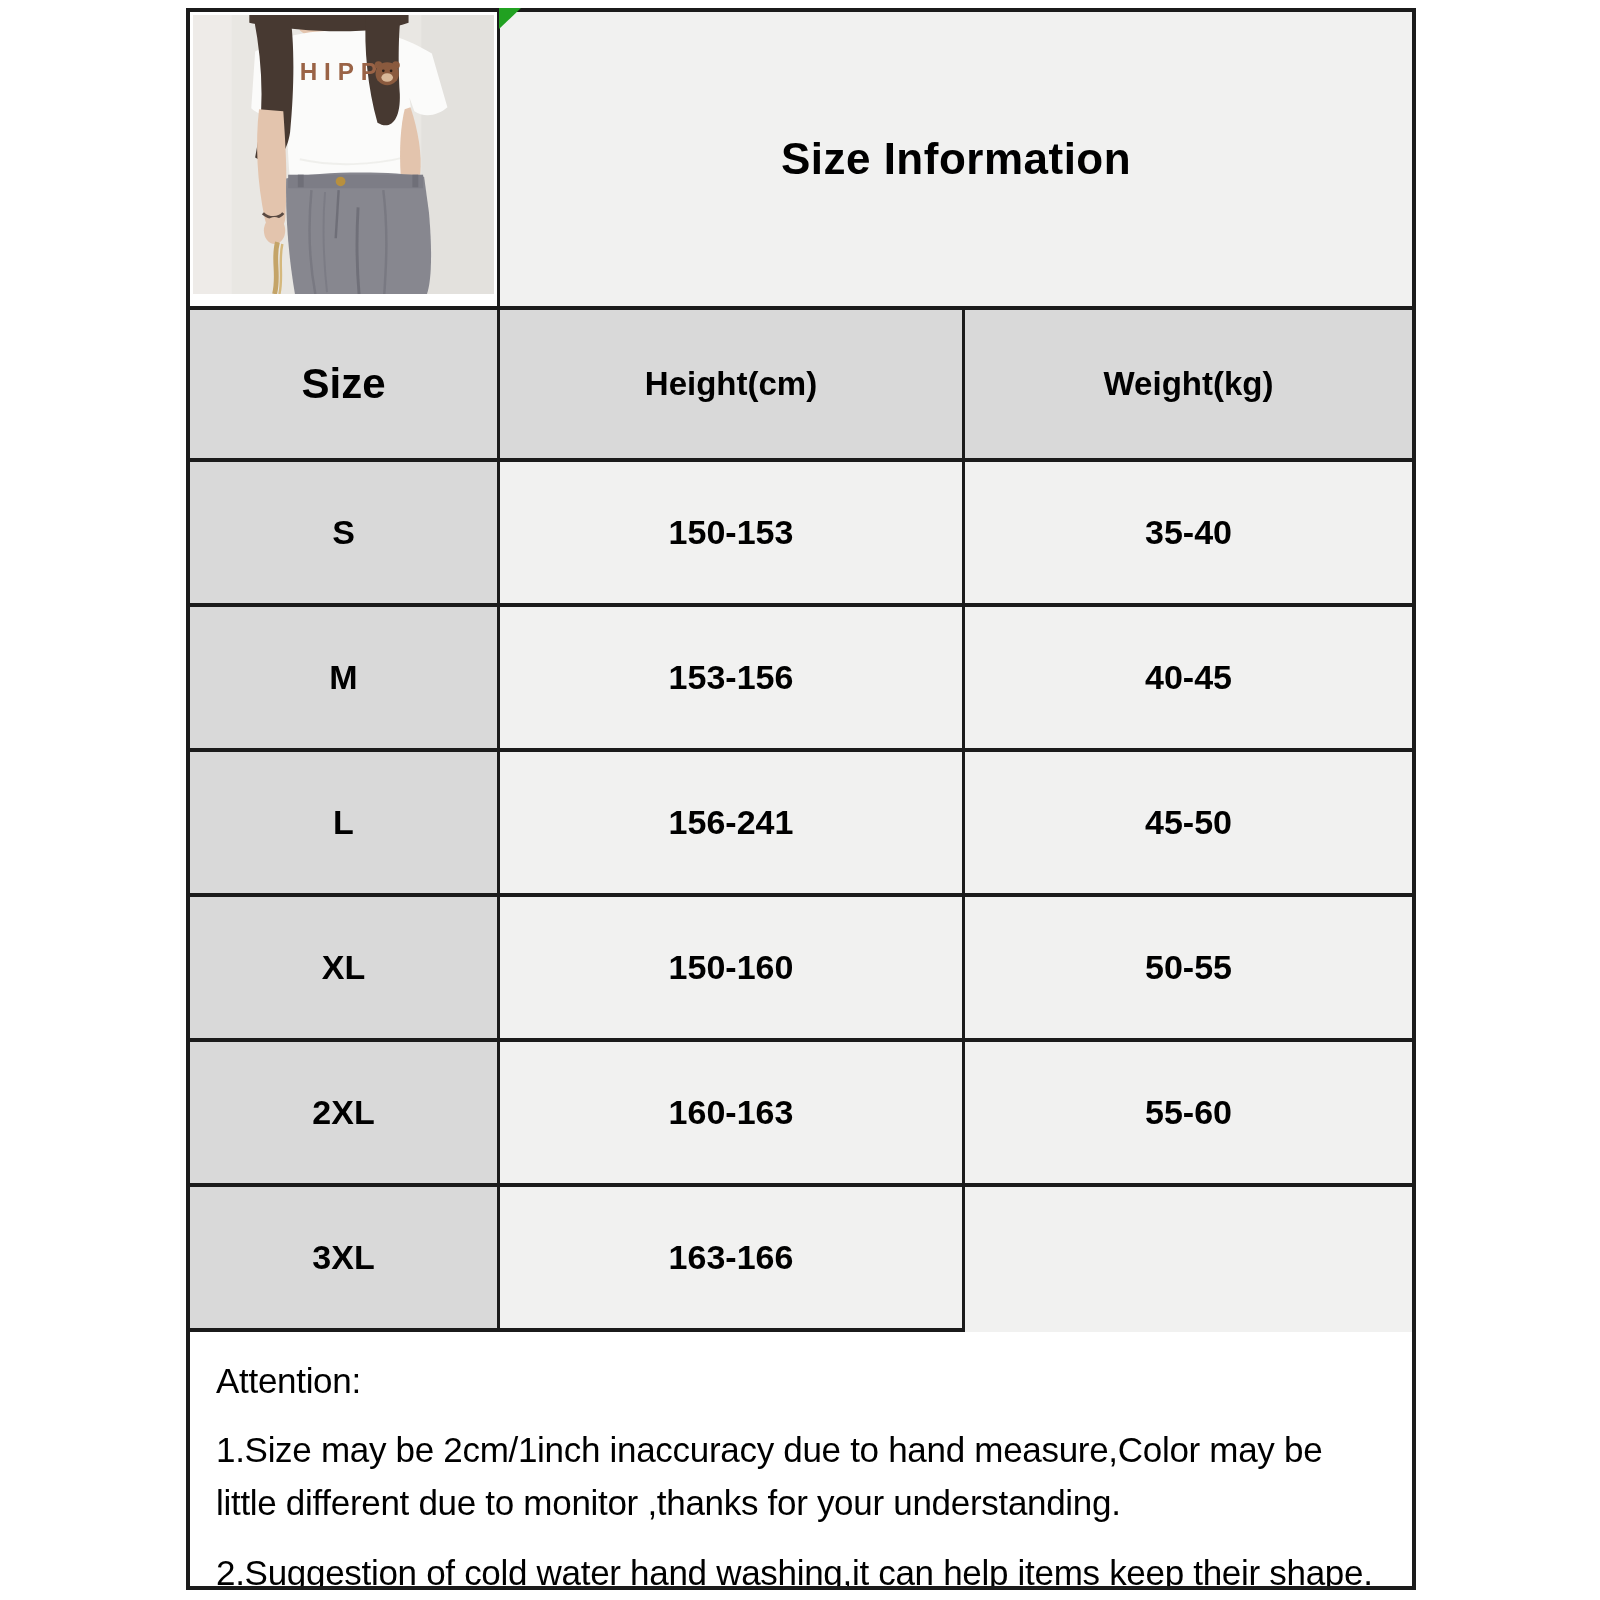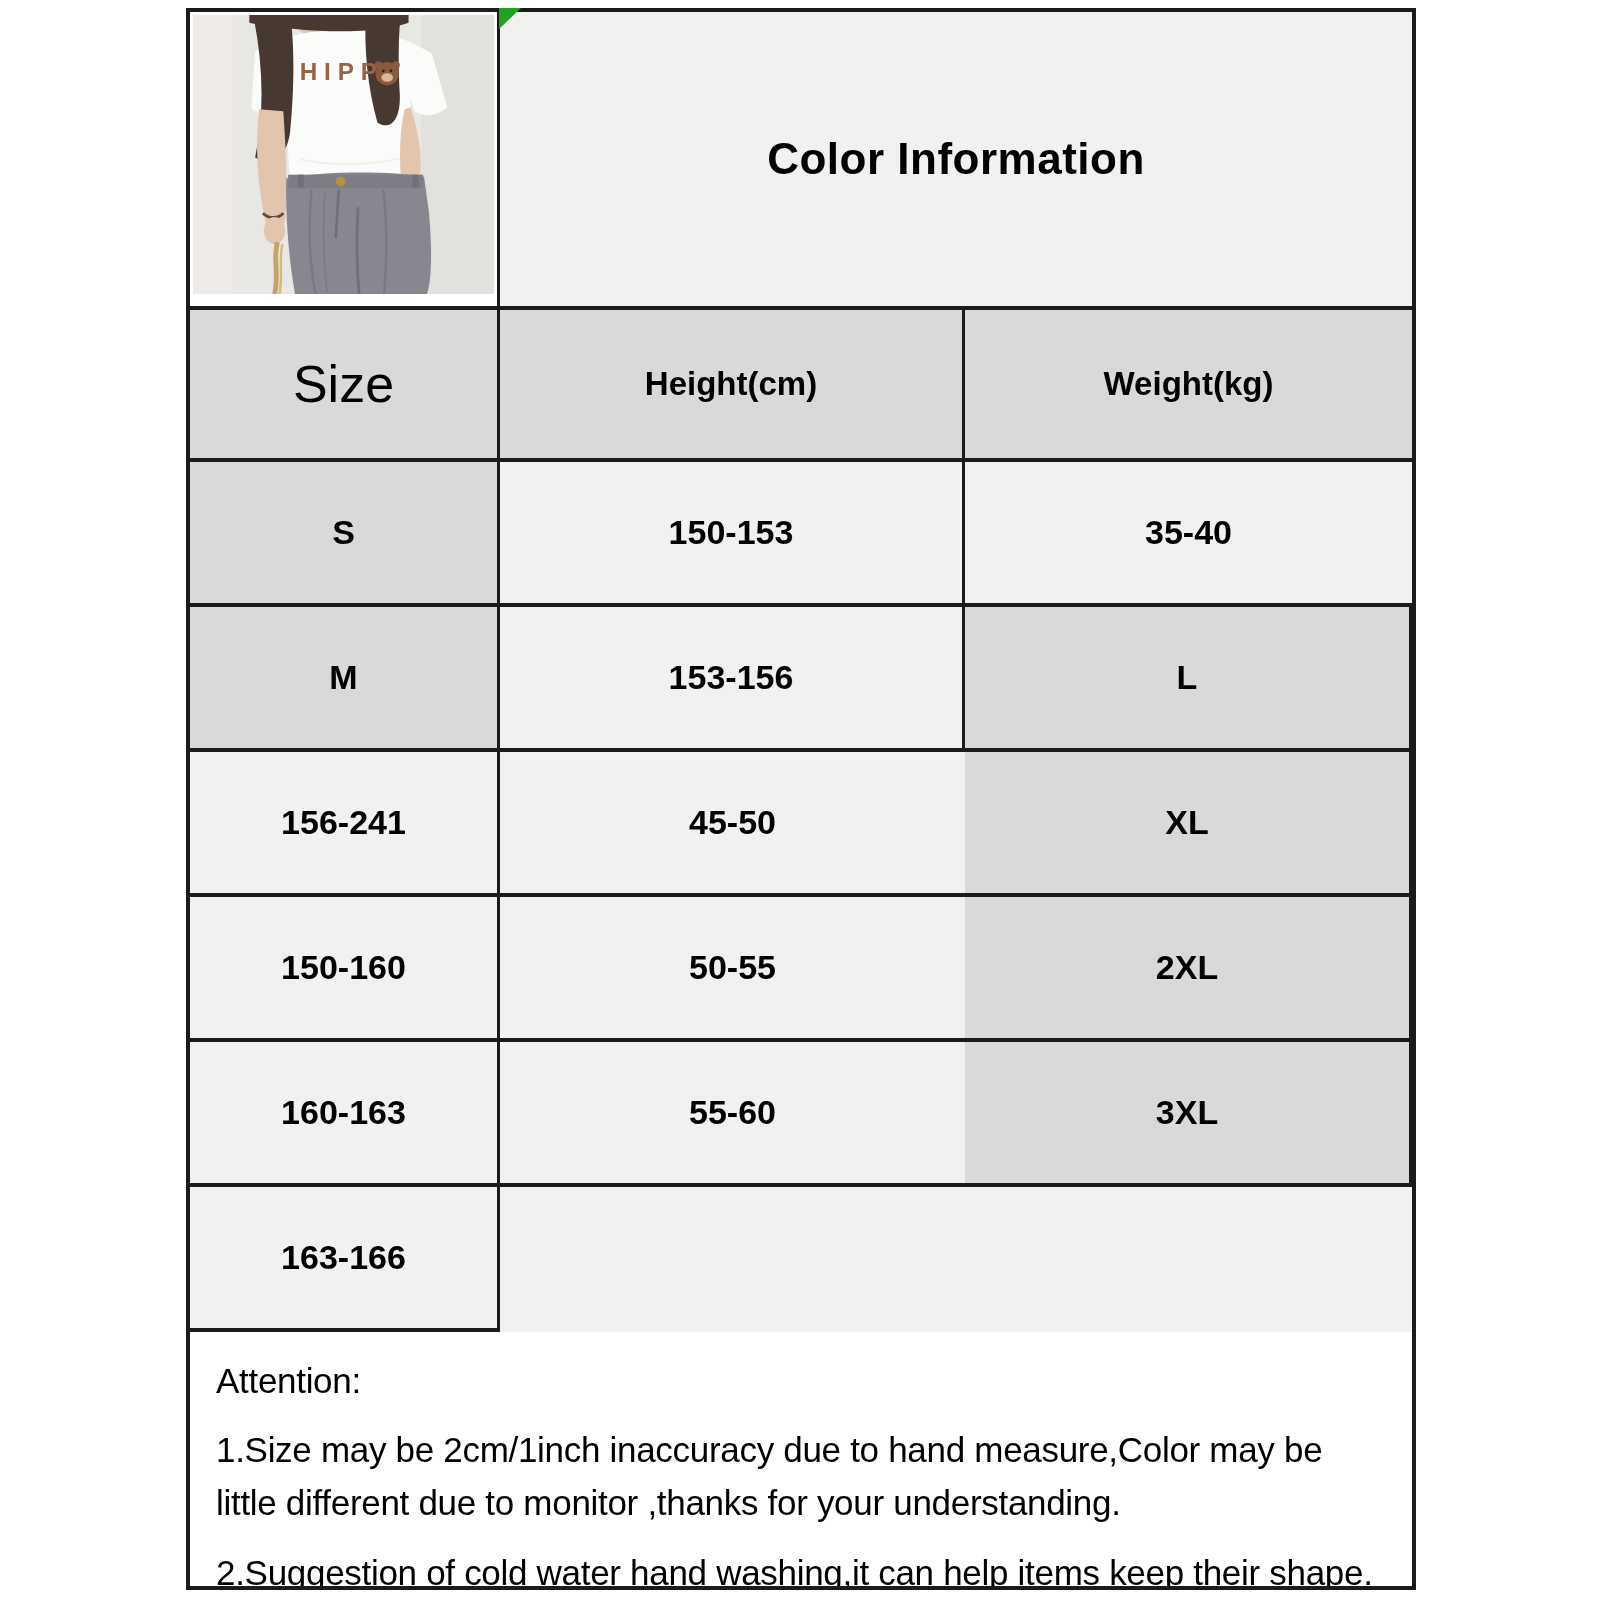--- a/index.html
+++ b/index.html
@@ -23,21 +23,21 @@
     overflow:hidden;
   }
   .c3{border-right:none;}
   .gray{background:#d9d9d9;}
   .light{background:#f1f1f0;}
   .photo-cell{grid-column:1;grid-row:1;background:#ffffff;padding:0;align-items:stretch;}
   .photo-wrap{width:100%;height:100%;box-sizing:border-box;background:#ffffff;padding:3px 3px 12px 3px;}
   .photo-wrap svg{width:100%;height:100%;display:block;}
   .title-cell{grid-column:2/4;grid-row:1;background:#f1f1f0;}
   .title{font-size:44px;font-weight:bold;letter-spacing:0.5px;}
-  .size-head{font-size:52px;font-weight:normal;}
+  .size-head{font-size:42px;font-weight:bold;}
   .col-head{font-size:33px;font-weight:bold;}
   .size-label{font-size:34px;font-weight:bold;}
   .value{font-size:34px;font-weight:bold;}
   .attention-cell{
     grid-column:1/4;background:#ffffff;border-bottom:none;border-right:none;
     display:block;padding:6px 12px 0 10px;box-sizing:border-box;
   }
   .attention-text{font-size:35px;line-height:1.52;letter-spacing:-0.3px;}
   .attention-text p{margin:16px;}
   .green-marker{
@@ -102,39 +102,40 @@
         <path d="M170,200 C168,236 169,266 171,290" stroke="#6e6e77" stroke-width="3" fill="none" opacity="0.9"></path>
         <rect x="108" y="166" width="6" height="13" fill="#6f6f78"></rect>
         <rect x="226" y="166" width="6" height="13" fill="#6f6f78"></rect>
 
         <path d="M87,236 C82,254 89,270 84,290" stroke="#c4a468" stroke-width="5" fill="none"></path>
         <path d="M92,238 C88,256 93,272 89,290" stroke="#d5b87c" stroke-width="2.5" fill="none"></path>
       </svg>
     </div>
   </div>
   <div class="cell title-cell c3">
-    <span class="title">Color Information</span>
+    <span class="title">Size Information</span>
   </div>
 
   <div class="cell gray">
     <span class="size-head">Size</span>
   </div>
   <div class="cell gray">
     <span class="col-head">Height(cm)</span>
   </div>
   <div class="cell gray c3">
     <span class="col-head">Weight(kg)</span>
   </div>
 
   <div class="cell gray size-label">S</div>
   <div class="cell light value">150-153</div>
   <div class="cell light value c3">35-40</div>
 
   <div class="cell gray size-label">M</div>
   <div class="cell light value">153-156</div>
+  <div class="cell light value c3">40-45</div>
 
   <div class="cell gray size-label">L</div>
   <div class="cell light value">156-241</div>
   <div class="cell light value c3">45-50</div>
 
   <div class="cell gray size-label">XL</div>
   <div class="cell light value">150-160</div>
   <div class="cell light value c3">50-55</div>
 
   <div class="cell gray size-label">2XL</div>

